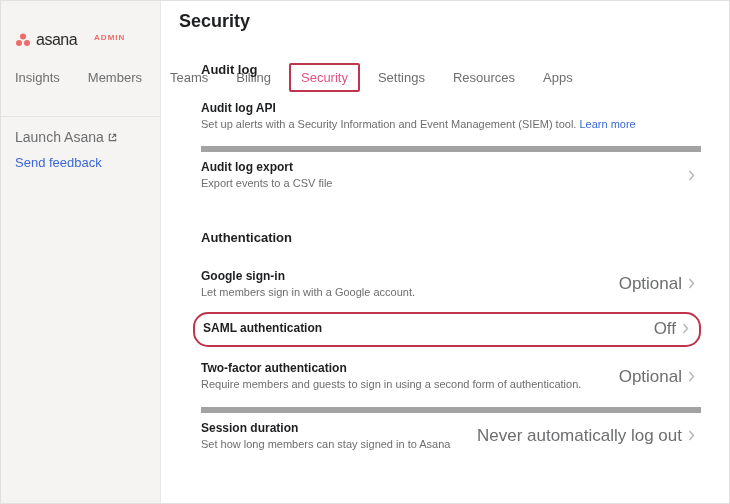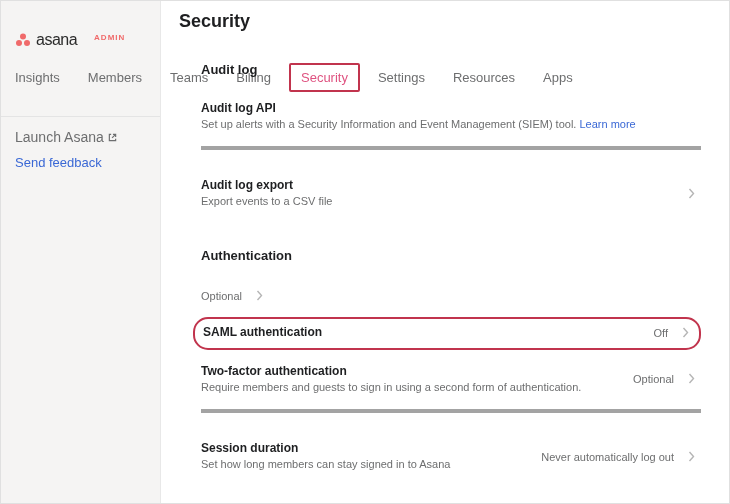--- a/index.html
+++ b/index.html
@@ -102,38 +102,38 @@
     font-weight: 600;
     color: #1e1f21;
     margin-bottom: 14px;
   }
   .row {
     display: flex;
     align-items: center;
     padding: 10px 6px 12px 0;
     cursor: pointer;
   }
-  .row + .row { border-top: 4px solid #a3a3a3; margin-top: 2px; padding-top: 28px; }
+  .row + .row { border-top: 6px solid #a3a3a3; margin-top: 2px; padding-top: 8px; }
   .row-body { flex: 1; }
   .row-title {
     font-size: 12px;
     font-weight: 600;
     color: #1e1f21;
     margin-bottom: 2px;
   }
   .row-desc {
     font-size: 11px;
     color: #6d6e6f;
     line-height: 1.4;
   }
   .row-desc a { color: #3a68d5; text-decoration: none; }
   .row-status {
-    font-size: 11px;
-    color: #6d6e6f;
-    margin-right: 14px;
+    font-size: 17px;
+    color: #6d6e6f;
+    margin-right: 6px;
     white-space: nowrap;
     text-align: right;
   }
   .chevron {
     color: #b5b5b5;
   }
   .highlight-box {
     border: 2.5px solid #c1344d;
     border-radius: 15px;
     margin-left: -8px;
@@ -209,20 +209,24 @@
         <svg width="7" height="11" viewBox="0 0 7 11" fill="none" stroke="currentColor" stroke-width="1.4">
             <path d="M1.5 1l4 4.5-4 4.5"></path>
           </svg>
       </span>
     </div>
 
     <div class="section-gap"></div>
     <div class="section-header">Authentication</div>
 
     <div class="row">
+      <div class="row-body">
+        <div class="row-title">Google sign-in</div>
+        <div class="row-desc">Let members sign in with a Google account.</div>
+      </div>
       <span class="row-status">Optional</span>
       <span class="chevron">
         <svg width="7" height="11" viewBox="0 0 7 11" fill="none" stroke="currentColor" stroke-width="1.4">
             <path d="M1.5 1l4 4.5-4 4.5"></path>
           </svg>
       </span>
     </div>
 
     <div class="highlight-box">
       <div class="row" style="border-top:none;margin-top:0;padding-top:0;padding-bottom:0">

